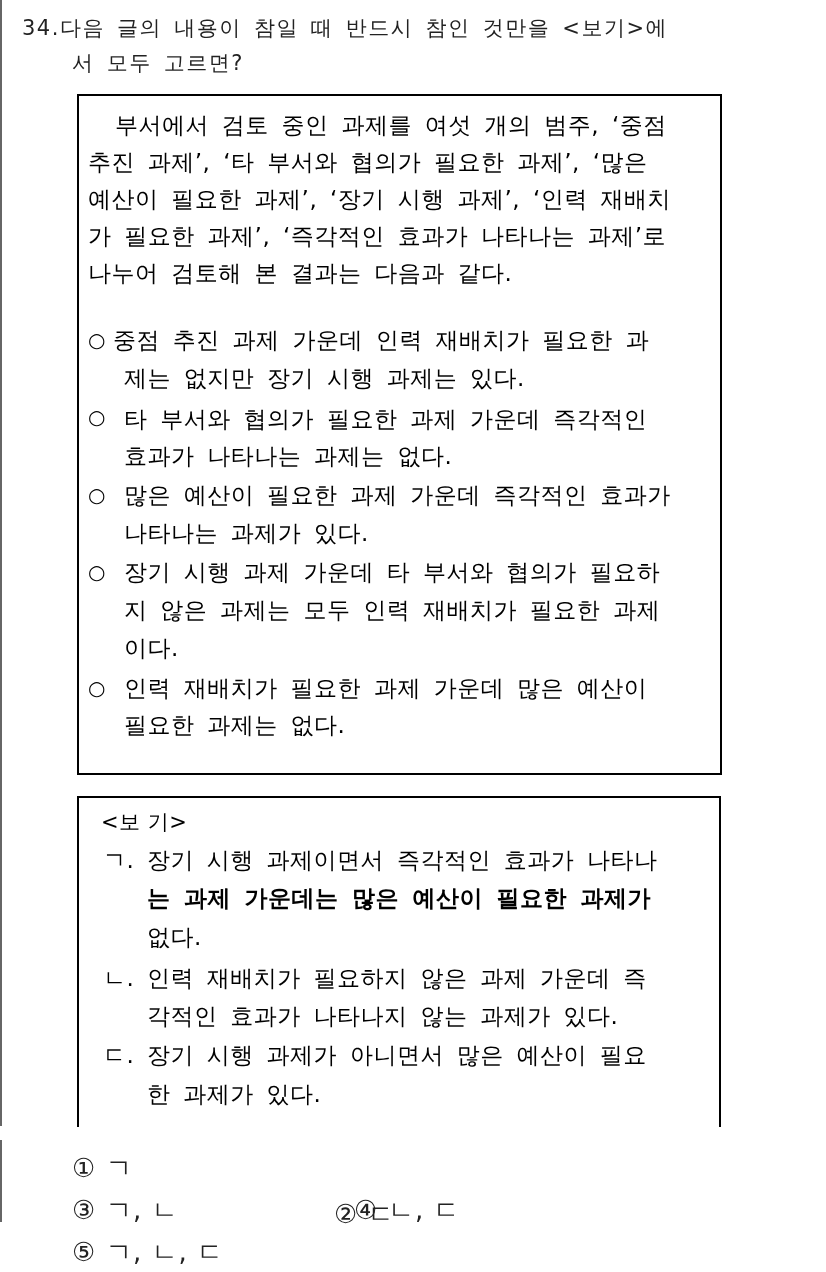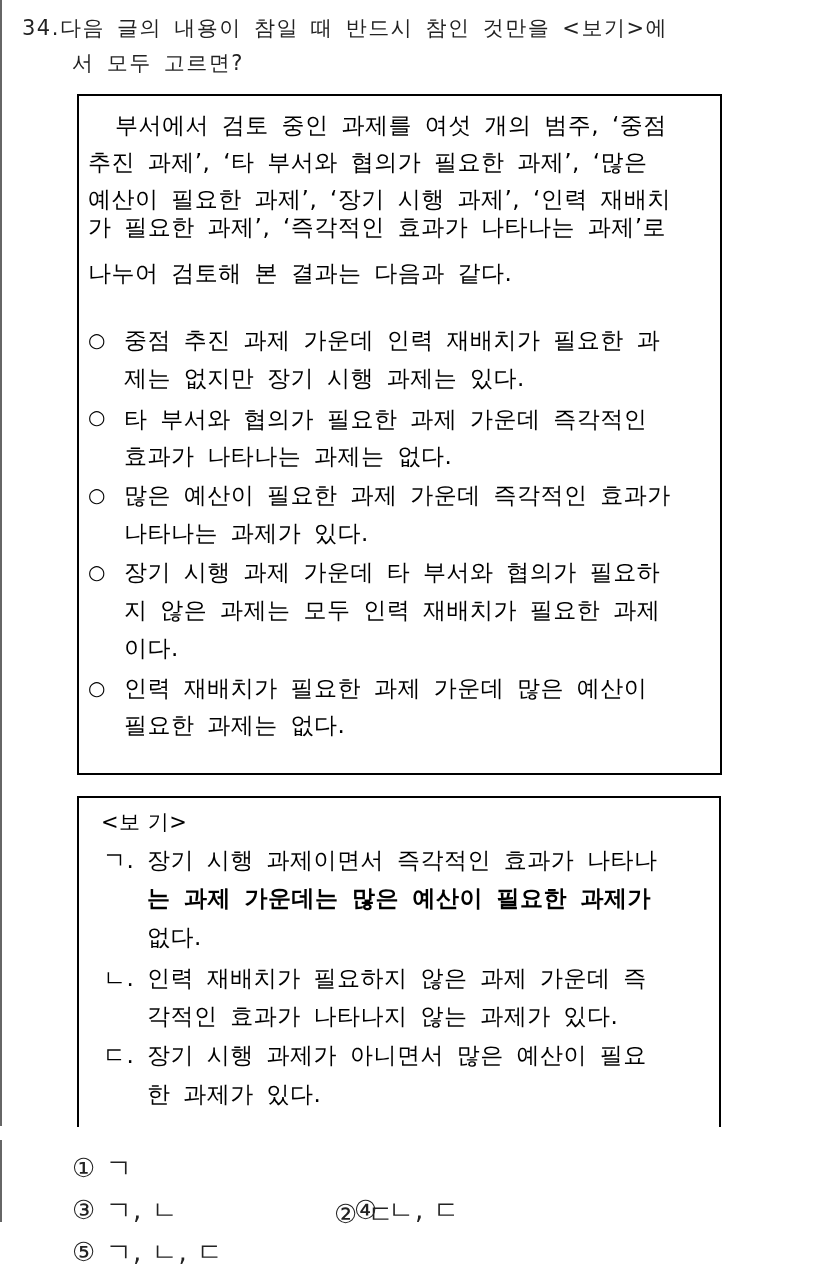--- a/index.html
+++ b/index.html
@@ -86,25 +86,25 @@
     <span class="q-num">34.</span><span>다음 글의 내용이 참일 때 반드시 참인 것만을 &lt;보기&gt;에</span>
   </div>
   <div class="q-line" style="top:49px;left:72px;">서 모두 고르면?</div>
 </div>
 
 <div class="box passage-box"></div>
 <div>
   <div class="line" style="top:110px;left:115px;">부서에서 검토 중인 과제를 여섯 개의 범주, ‘중점</div>
   <div class="line" style="top:147px;left:88px;">추진 과제’, ‘타 부서와 협의가 필요한 과제’, ‘많은</div>
   <div class="line" style="top:184px;left:88px;">예산이 필요한 과제’, ‘장기 시행 과제’, ‘인력 재배치</div>
-  <div class="line" style="top:212px;left:88px;">가 필요한 과제’, ‘즉각적인 효과가 나타나는 과제’로</div>
+  <div class="line" style="top:221px;left:88px;">가 필요한 과제’, ‘즉각적인 효과가 나타나는 과제’로</div>
   <div class="line" style="top:258px;left:88px;">나누어 검토해 본 결과는 다음과 같다.</div>
 
   <div class="bullet" style="top:325px;left:88px;">○</div>
-  <div class="line" style="top:325px;left:124px;">중점 추진 과제 가운데 인력 재배치가 필요한 과</div>
+  <div class="line" style="top:325px;left:113px;">중점 추진 과제 가운데 인력 재배치가 필요한 과</div>
   <div class="line" style="top:363px;left:124px;">제는 없지만 장기 시행 과제는 있다.</div>
 
   <div class="bullet" style="top:402px;left:88px;">○</div>
   <div class="line" style="top:404px;left:124px;">타 부서와 협의가 필요한 과제 가운데 즉각적인</div>
   <div class="line" style="top:441px;left:124px;">효과가 나타나는 과제는 없다.</div>
 
   <div class="bullet" style="top:480px;left:88px;">○</div>
   <div class="line" style="top:480px;left:124px;">많은 예산이 필요한 과제 가운데 즉각적인 효과가</div>
   <div class="line" style="top:518px;left:124px;">나타나는 과제가 있다.</div>
 

